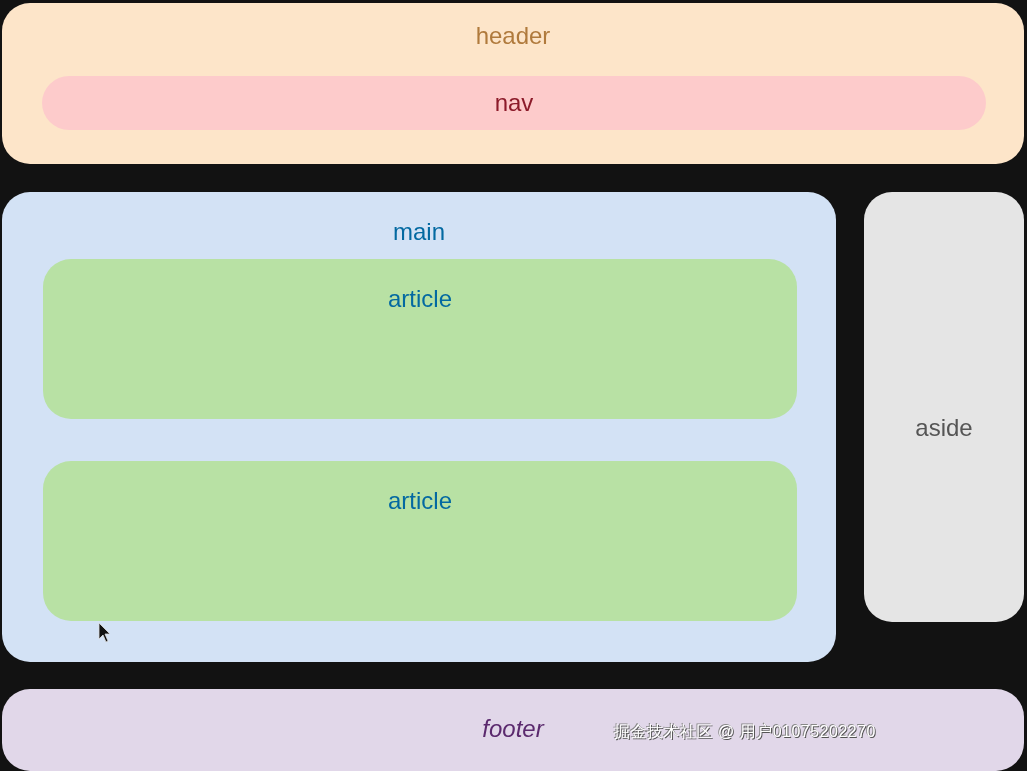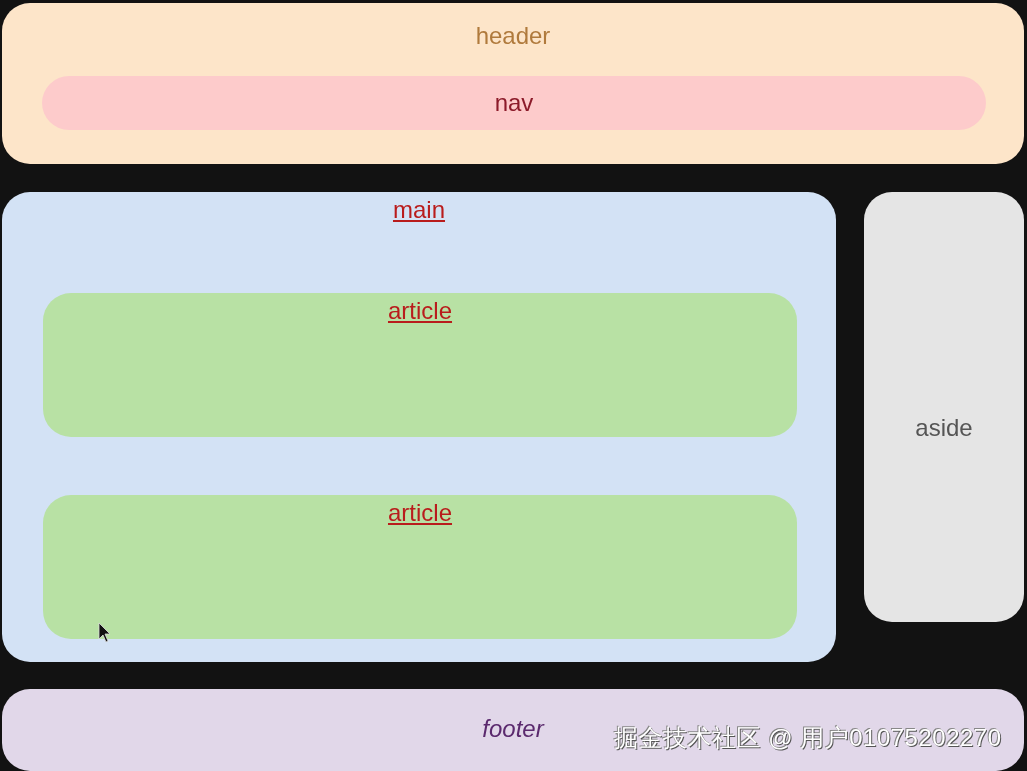--- a/index.html
+++ b/index.html
@@ -7,31 +7,31 @@
       width: 1027px; height: 771px; background: #121212; position: relative; overflow: hidden;
       font-family: "Liberation Sans", sans-serif;
     }
     .box { position: absolute; box-sizing: border-box; border-radius: 28px; }
     .label { position: absolute; left: 0; right: 0; text-align: center; font-size: 24px; }
     #header { left: 2px; top: 3px; width: 1022px; height: 161px; background: #fde5c9; }
     #header .label { top: 19px; color: #b07a3c; }
     #nav { left: 42px; top: 76px; width: 944px; height: 54px; background: #fdcbcb; }
     #nav .label { top: 13px; color: #8c1b2a; }
     #main { left: 2px; top: 192px; width: 834px; height: 470px; background: #d3e2f5; }
-    #main .label { top: 4px; color: #b91c1c; text-decoration: underline; }
-    .article { left: 41px; width: 754px; height: 144px; background: #b8e1a4; margin-top: 34px; }
+    #main .label { top: 26px; color: #0369a1; }
+    .article { left: 41px; width: 754px; height: 160px; background: #b8e1a4; }
     .article .label { top: 66px; color: #3f6a2a; }
     #article1 { top: 67px; }
     #article2 { top: 269px; }
     #aside { left: 864px; top: 192px; width: 160px; height: 430px; background: #e5e5e5; }
     #aside .label { top: 222px; color: #555555; }
     #footer { left: 2px; top: 689px; width: 1022px; height: 82px; background: #e1d7e9; font-style: italic; }
     #footer .label { top: 26px; color: #5b2a6e; }
     #watermark {
-      position: absolute; left: 614px; top: 722px; font-size: 24px; color: #ffffff;
+      position: absolute; left: 614px; top: 722px; font-size: 16px; color: #ffffff;
       text-shadow: 1px 1px 0 #555, -1px -1px 0 #888; letter-spacing: 0.5px; white-space: nowrap;
     }
     #cursor { position: absolute; left: 98px; top: 622px; width: 16px; height: 24px; }
   </style>
 </head>
 <body>
 
 <div class="box" id="header">
   <div class="label">header</div>
   <div class="box" id="nav" style="left:40px; top:73px;">

